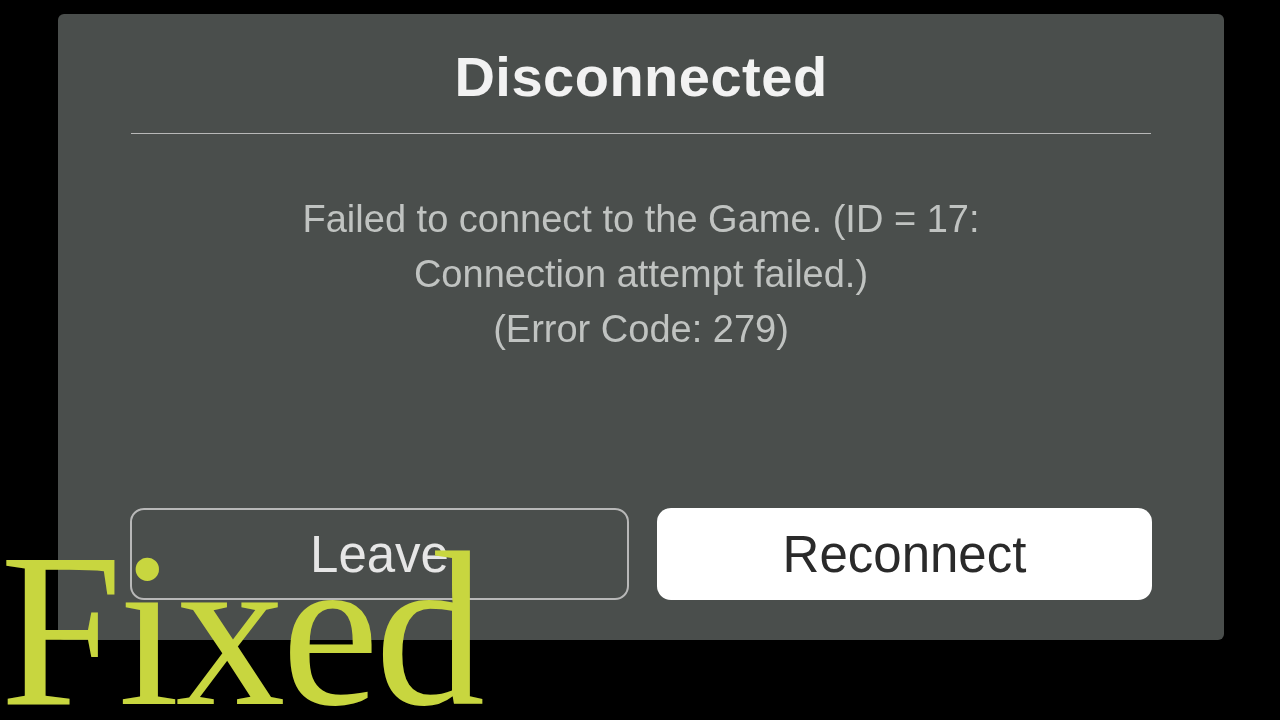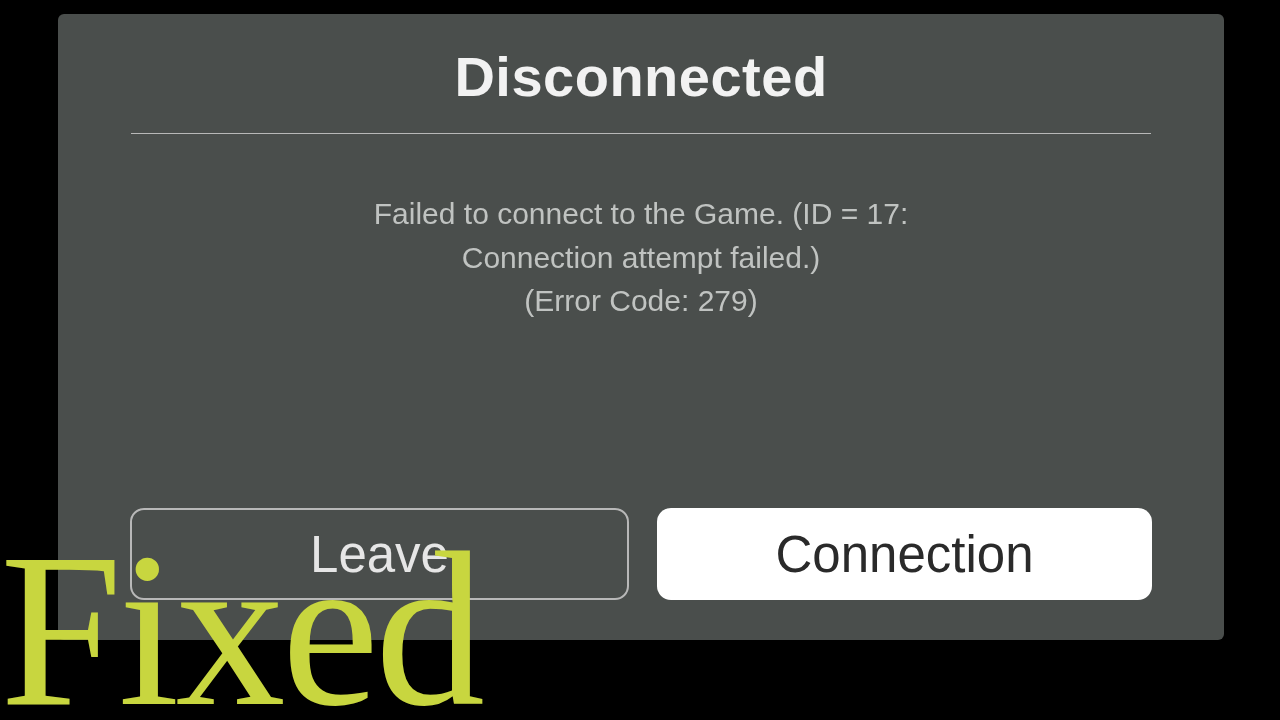--- a/index.html
+++ b/index.html
@@ -37,21 +37,21 @@
       letter-spacing: 0.5px;
     }
     .divider {
       width: 94%;
       height: 1px;
       background: #b8b8b8;
       margin-bottom: 58px;
     }
     .message {
       color: #c0c3c1;
-      font-size: 30px;
+      font-size: 38px;
       text-align: center;
       line-height: 1.45;
       margin-bottom: 60px;
       font-weight: 400;
       white-space: pre-line;
     }
     .button-row {
       display: flex;
       gap: 28px;
       width: 100%;
@@ -97,17 +97,17 @@
 <body>
 
 <div class="dialog">
   <div class="dialog-title">Disconnected</div>
   <div class="divider"></div>
   <div class="message">Failed to connect to the Game. (ID = 17:
 Connection attempt failed.)
 (Error Code: 279)</div>
   <div class="button-row">
     <button class="btn btn-outline">Leave</button>
-    <button class="btn btn-solid">Connection</button>
+    <button class="btn btn-solid">Reconnect</button>
   </div>
 </div>
 
 <div class="overlay-text">Fixed</div>
 
 </body></html>

